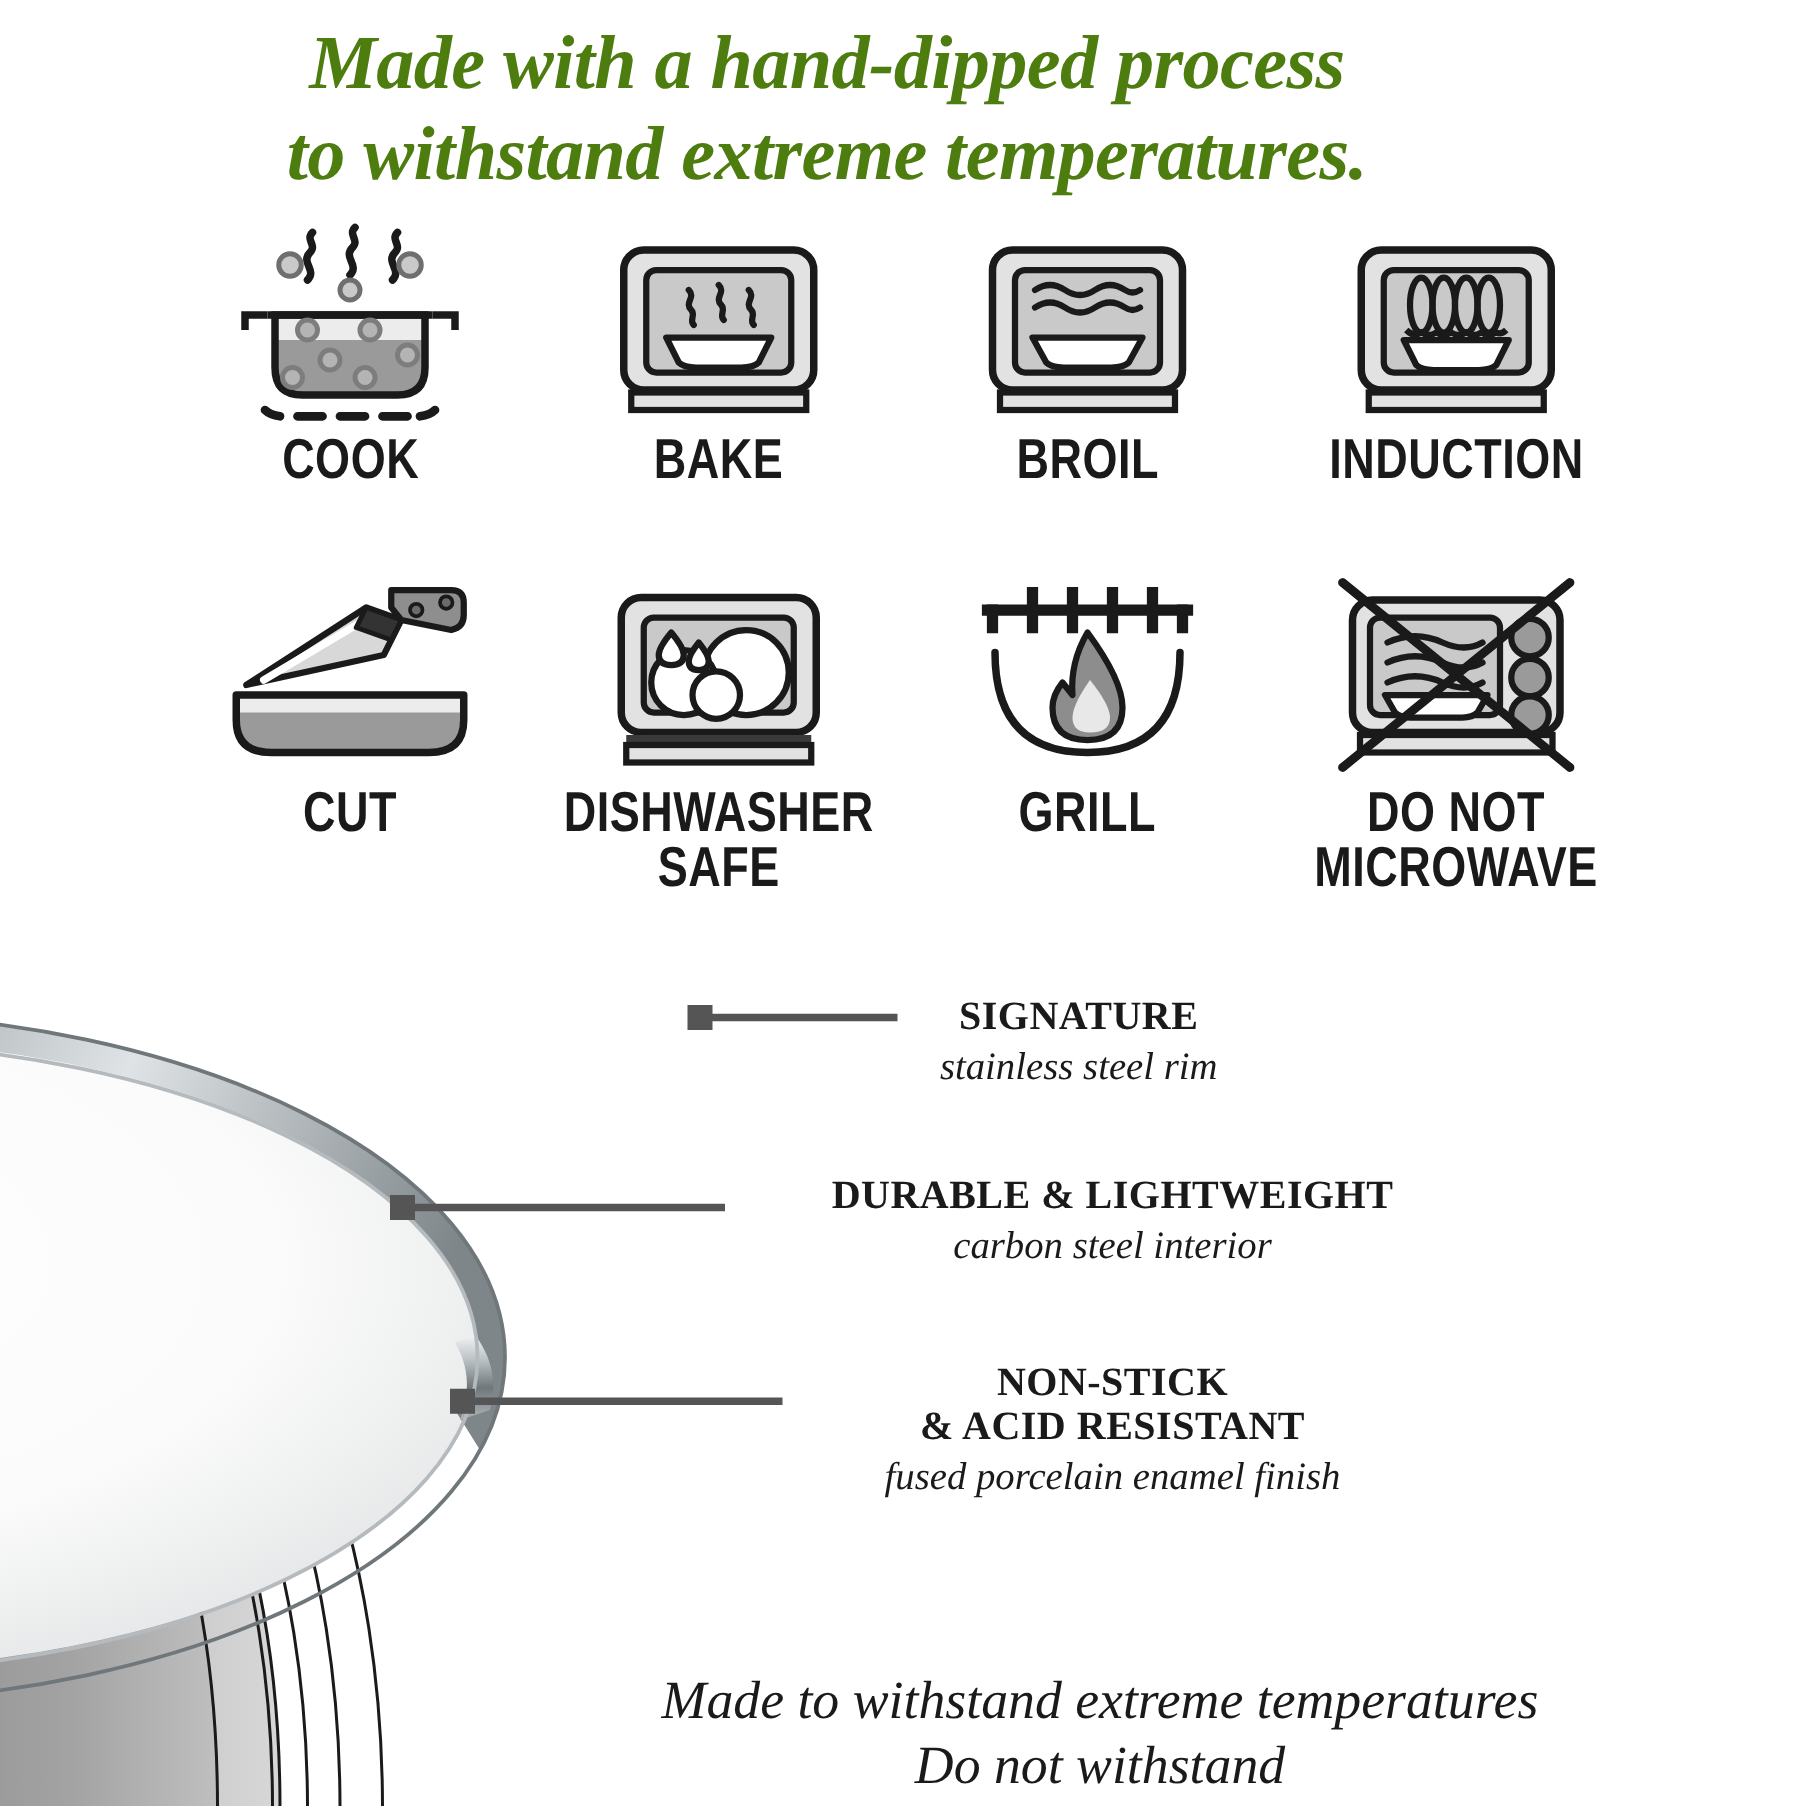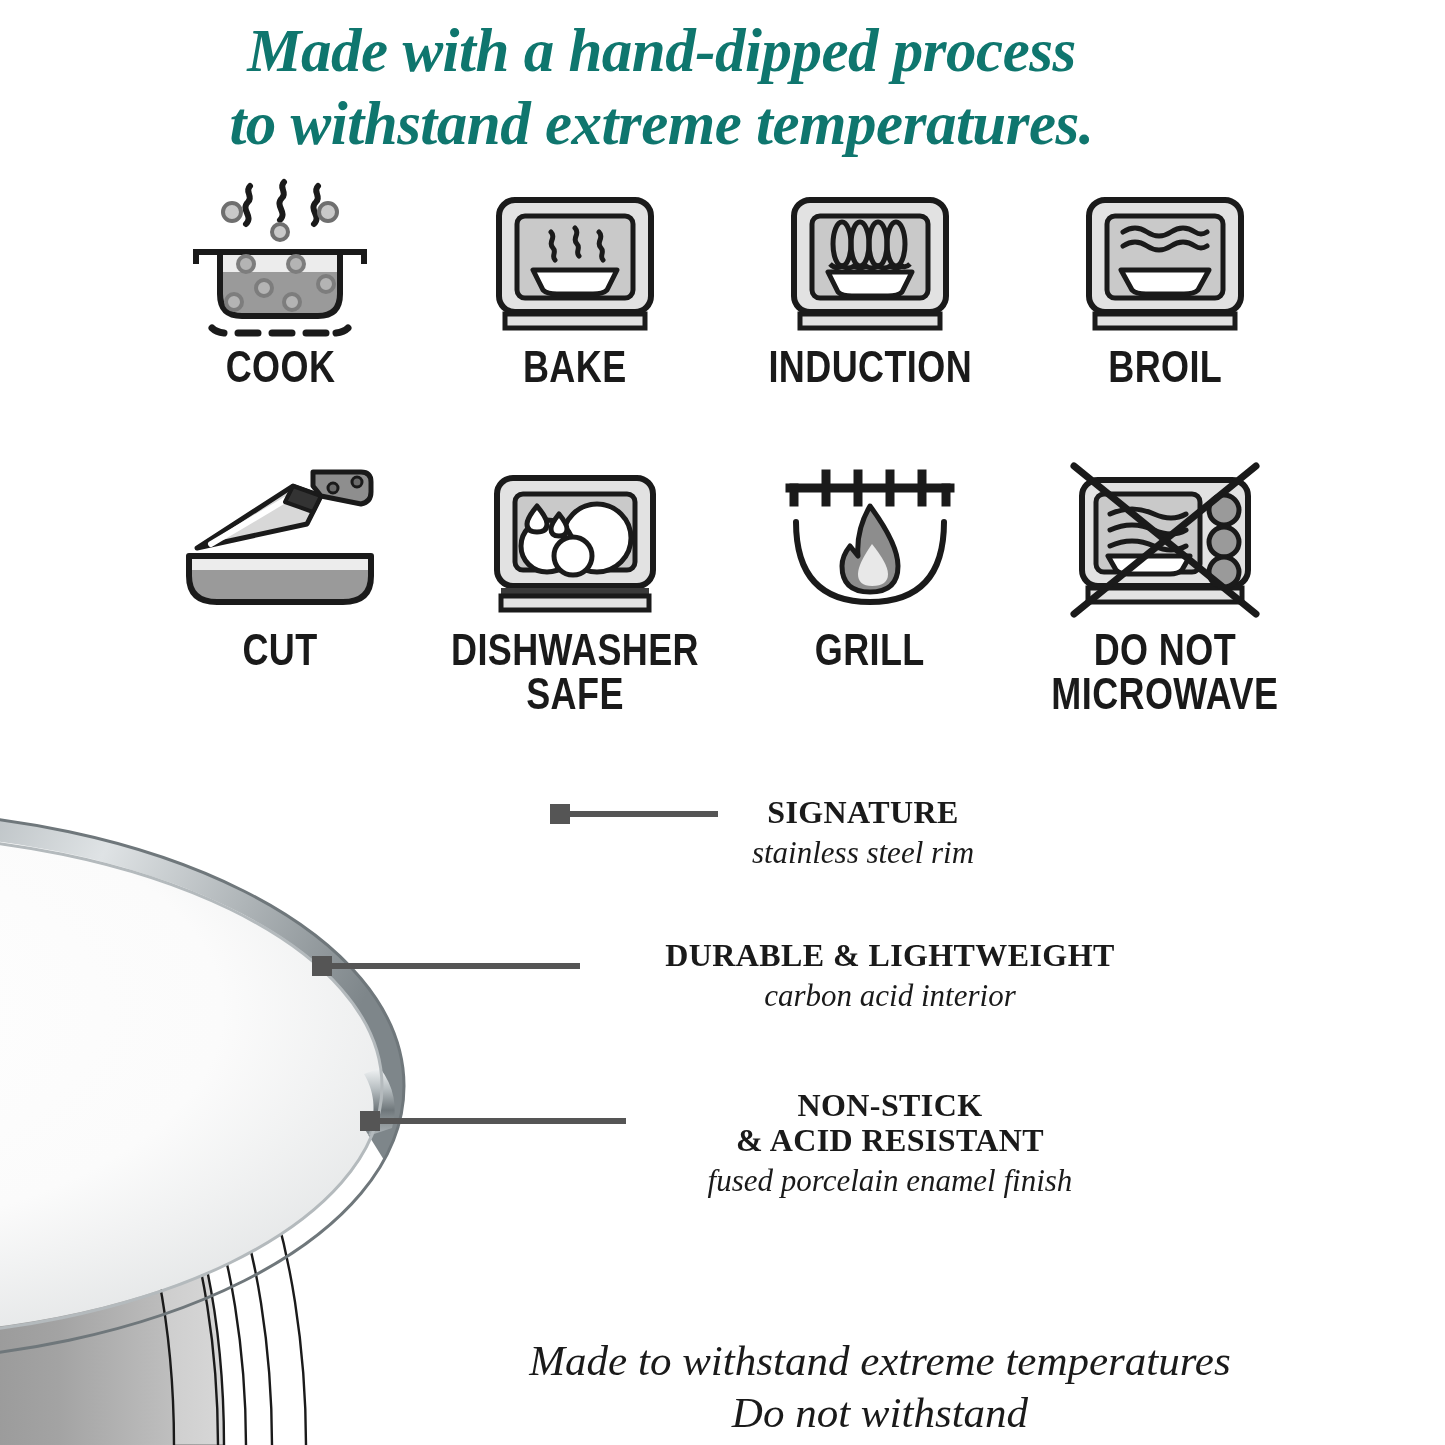--- a/index.html
+++ b/index.html
@@ -9,21 +9,21 @@
     font-family:"Liberation Serif",serif;
     overflow:hidden;
     position:relative;
   }
   #stage{position:absolute;left:0;top:0;width:1445px;height:1445px;}
 
   
   .headline{
     position:absolute;left:0;top:14px;width:1323px;
     text-align:center;
-    color:#0f766e;
+    color:#4d7c0f;
     font-family:"Liberation Serif",serif;
     font-weight:bold;font-style:italic;
     font-size:61px;line-height:1.20;
     letter-spacing:-0.5px;
   }
   .headline .l2{display:block;}
 
   
   .icon-grid{position:absolute;left:0;top:176px;width:1445px;}
   .icon-row{display:flex;width:1180px;margin:0 auto;}
@@ -156,50 +156,50 @@
           <span>BAKE</span>
         </div>
       </div>
 
       <div class="icon-cell">
         <div class="icon-art">
           <svg width="200" height="165" viewBox="0 0 200 165">
             <rect x="24" y="24" width="152" height="112" rx="16" fill="#e2e2e2" stroke="#1a1a1a" stroke-width="6"></rect>
             <rect x="42" y="40" width="116" height="82" rx="8" fill="#c9c9c9" stroke="#1a1a1a" stroke-width="5"></rect>
             <rect x="30" y="138" width="140" height="14" fill="#e2e2e2" stroke="#1a1a1a" stroke-width="5"></rect>
+            <g fill="none" stroke="#1a1a1a" stroke-width="5" stroke-linecap="round">
+              <path d="M58 56 Q70 48 82 56 Q94 64 106 56 Q118 48 130 56 Q136 60 142 56"></path>
+              <path d="M58 70 Q70 62 82 70 Q94 78 106 70 Q118 62 130 70 Q136 74 142 70"></path>
+            </g>
+            <path d="M56 94 L144 94 L133 114 Q129 118 119 118 L81 118 Q71 118 67 114 Z" fill="#ffffff" stroke="#1a1a1a" stroke-width="5" stroke-linejoin="round"></path>
+          </svg>
+        </div>
+        <div class="icon-label">
+          <span>BROIL</span>
+        </div>
+      </div>
+
+      <div class="icon-cell">
+        <div class="icon-art">
+          <svg width="200" height="165" viewBox="0 0 200 165">
+            <rect x="24" y="24" width="152" height="112" rx="16" fill="#e2e2e2" stroke="#1a1a1a" stroke-width="6"></rect>
+            <rect x="42" y="40" width="116" height="82" rx="8" fill="#c9c9c9" stroke="#1a1a1a" stroke-width="5"></rect>
+            <rect x="30" y="138" width="140" height="14" fill="#e2e2e2" stroke="#1a1a1a" stroke-width="5"></rect>
             <g fill="none" stroke="#1a1a1a" stroke-width="5">
               <ellipse cx="72" cy="68" rx="9" ry="22"></ellipse>
               <ellipse cx="90" cy="68" rx="9" ry="22"></ellipse>
               <ellipse cx="108" cy="68" rx="9" ry="22"></ellipse>
               <ellipse cx="126" cy="68" rx="9" ry="22"></ellipse>
               <path d="M60 88 Q66 94 72 90 Q78 94 84 90 Q90 94 96 90 Q102 94 108 90 Q114 94 120 90 Q126 94 132 90 Q136 92 140 88"></path>
             </g>
             <path d="M58 96 L142 96 L132 116 Q128 120 118 120 L82 120 Q72 120 68 116 Z" fill="#ffffff" stroke="#1a1a1a" stroke-width="5" stroke-linejoin="round"></path>
           </svg>
         </div>
         <div class="icon-label">
           <span>INDUCTION</span>
-        </div>
-      </div>
-
-      <div class="icon-cell">
-        <div class="icon-art">
-          <svg width="200" height="165" viewBox="0 0 200 165">
-            <rect x="24" y="24" width="152" height="112" rx="16" fill="#e2e2e2" stroke="#1a1a1a" stroke-width="6"></rect>
-            <rect x="42" y="40" width="116" height="82" rx="8" fill="#c9c9c9" stroke="#1a1a1a" stroke-width="5"></rect>
-            <rect x="30" y="138" width="140" height="14" fill="#e2e2e2" stroke="#1a1a1a" stroke-width="5"></rect>
-            <g fill="none" stroke="#1a1a1a" stroke-width="5" stroke-linecap="round">
-              <path d="M58 56 Q70 48 82 56 Q94 64 106 56 Q118 48 130 56 Q136 60 142 56"></path>
-              <path d="M58 70 Q70 62 82 70 Q94 78 106 70 Q118 62 130 70 Q136 74 142 70"></path>
-            </g>
-            <path d="M56 94 L144 94 L133 114 Q129 118 119 118 L81 118 Q71 118 67 114 Z" fill="#ffffff" stroke="#1a1a1a" stroke-width="5" stroke-linejoin="round"></path>
-          </svg>
-        </div>
-        <div class="icon-label">
-          <span>BROIL</span>
         </div>
       </div>
     </div>
 
     <div class="icon-row icon-row2" style="margin-top:62px;">
 
       <div class="icon-cell">
         <div class="icon-art">
           <svg width="210" height="172" viewBox="0 0 210 172">
 
@@ -403,21 +403,21 @@
     <div class="c-sub">
       <span>stainless steel rim</span>
     </div>
   </div>
 
   <div class="callout" id="callout-durable">
     <div class="c-head">
       <span>DURABLE &amp; LIGHTWEIGHT</span>
     </div>
     <div class="c-sub">
-      <span>carbon acid interior</span>
+      <span>carbon steel interior</span>
     </div>
   </div>
 
   <div class="callout" id="callout-nonstick">
     <div class="c-head">
       <span>NON-STICK</span>
       <span class="l2">&amp; ACID RESISTANT</span>
     </div>
     <div class="c-sub">
       <span>fused porcelain enamel finish</span>

